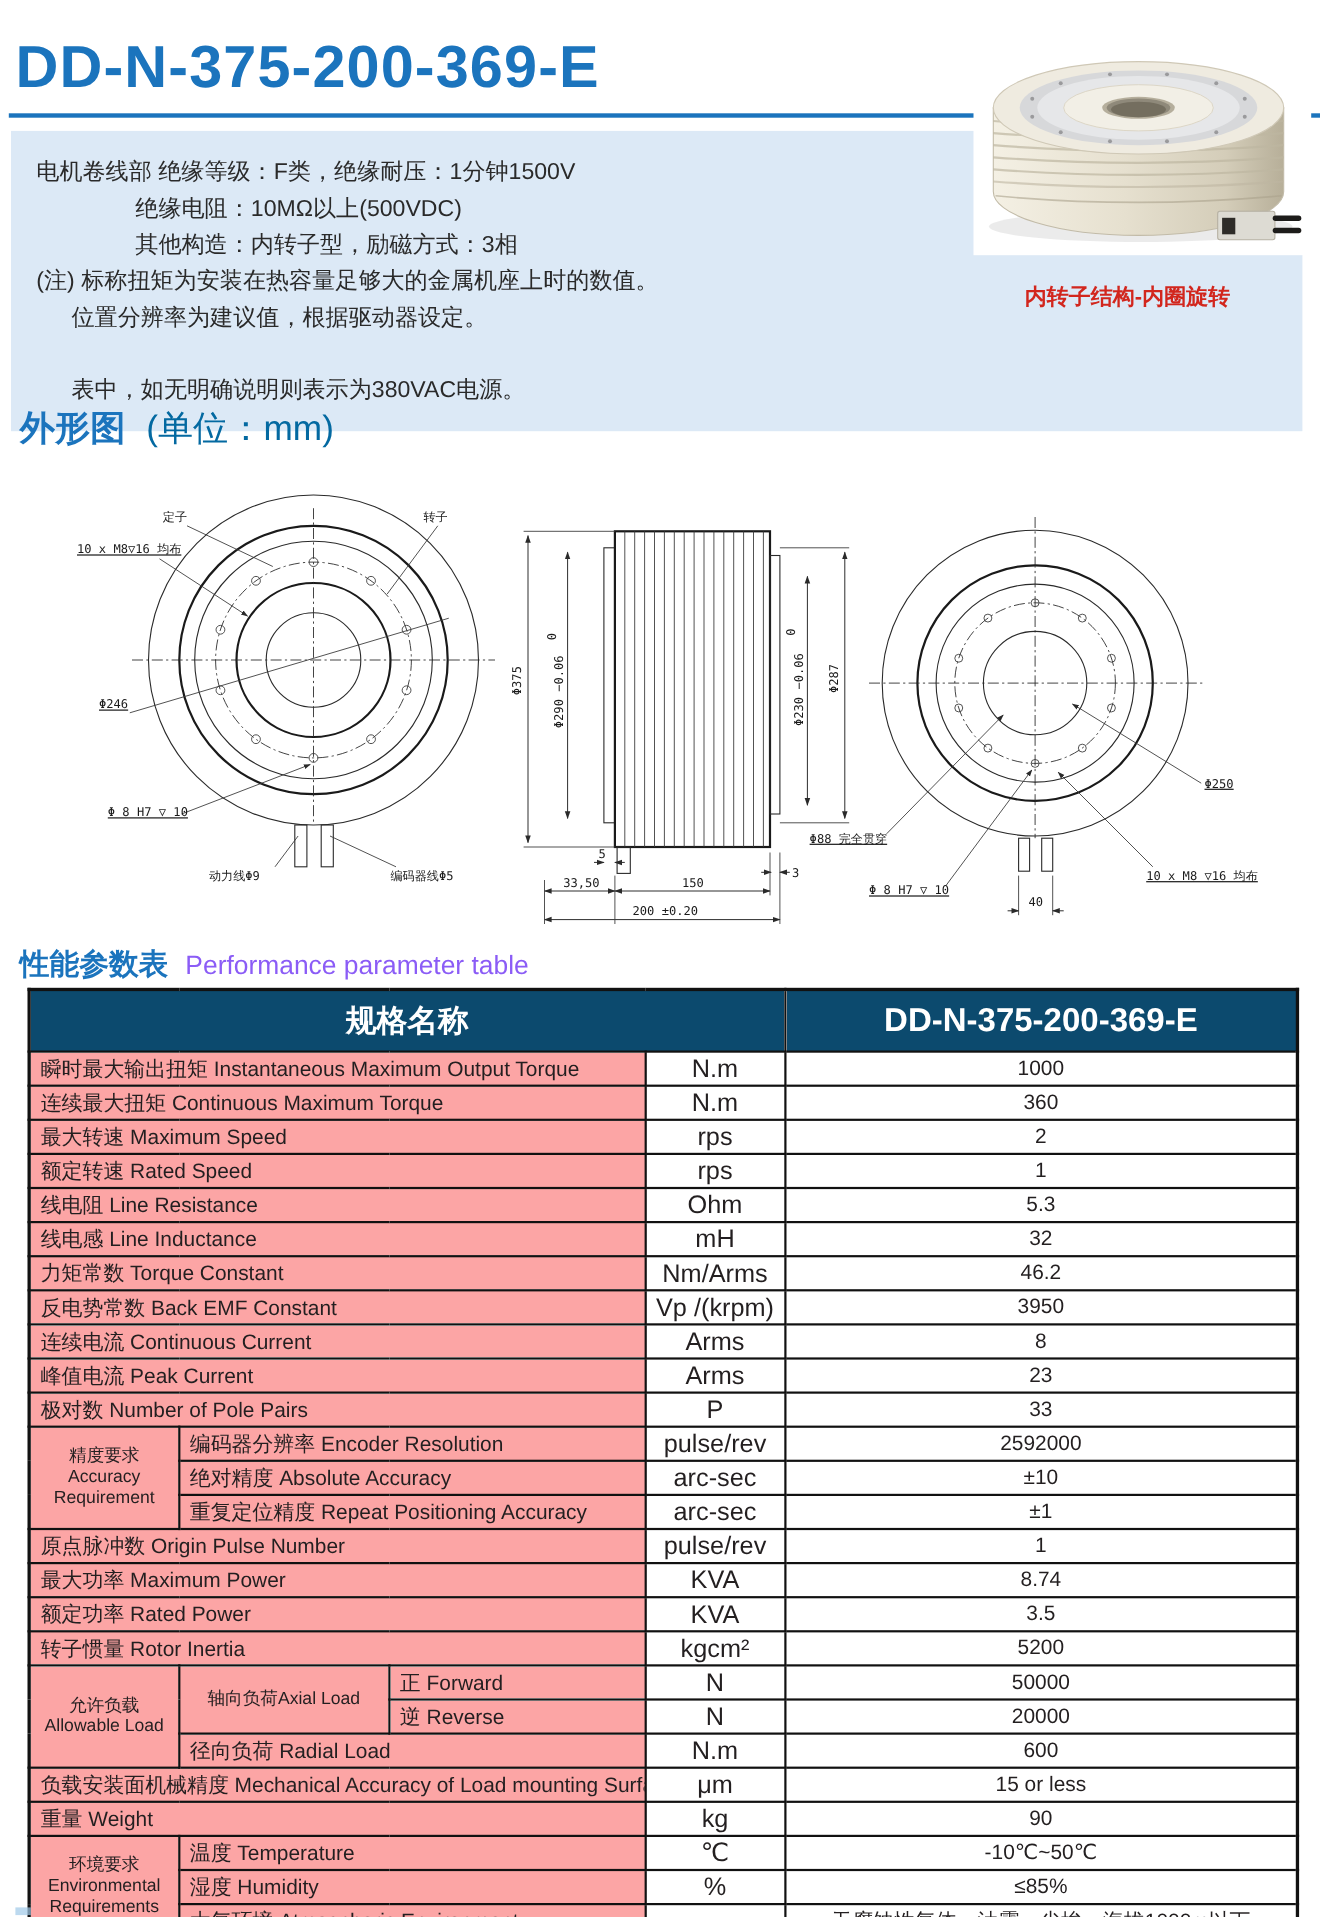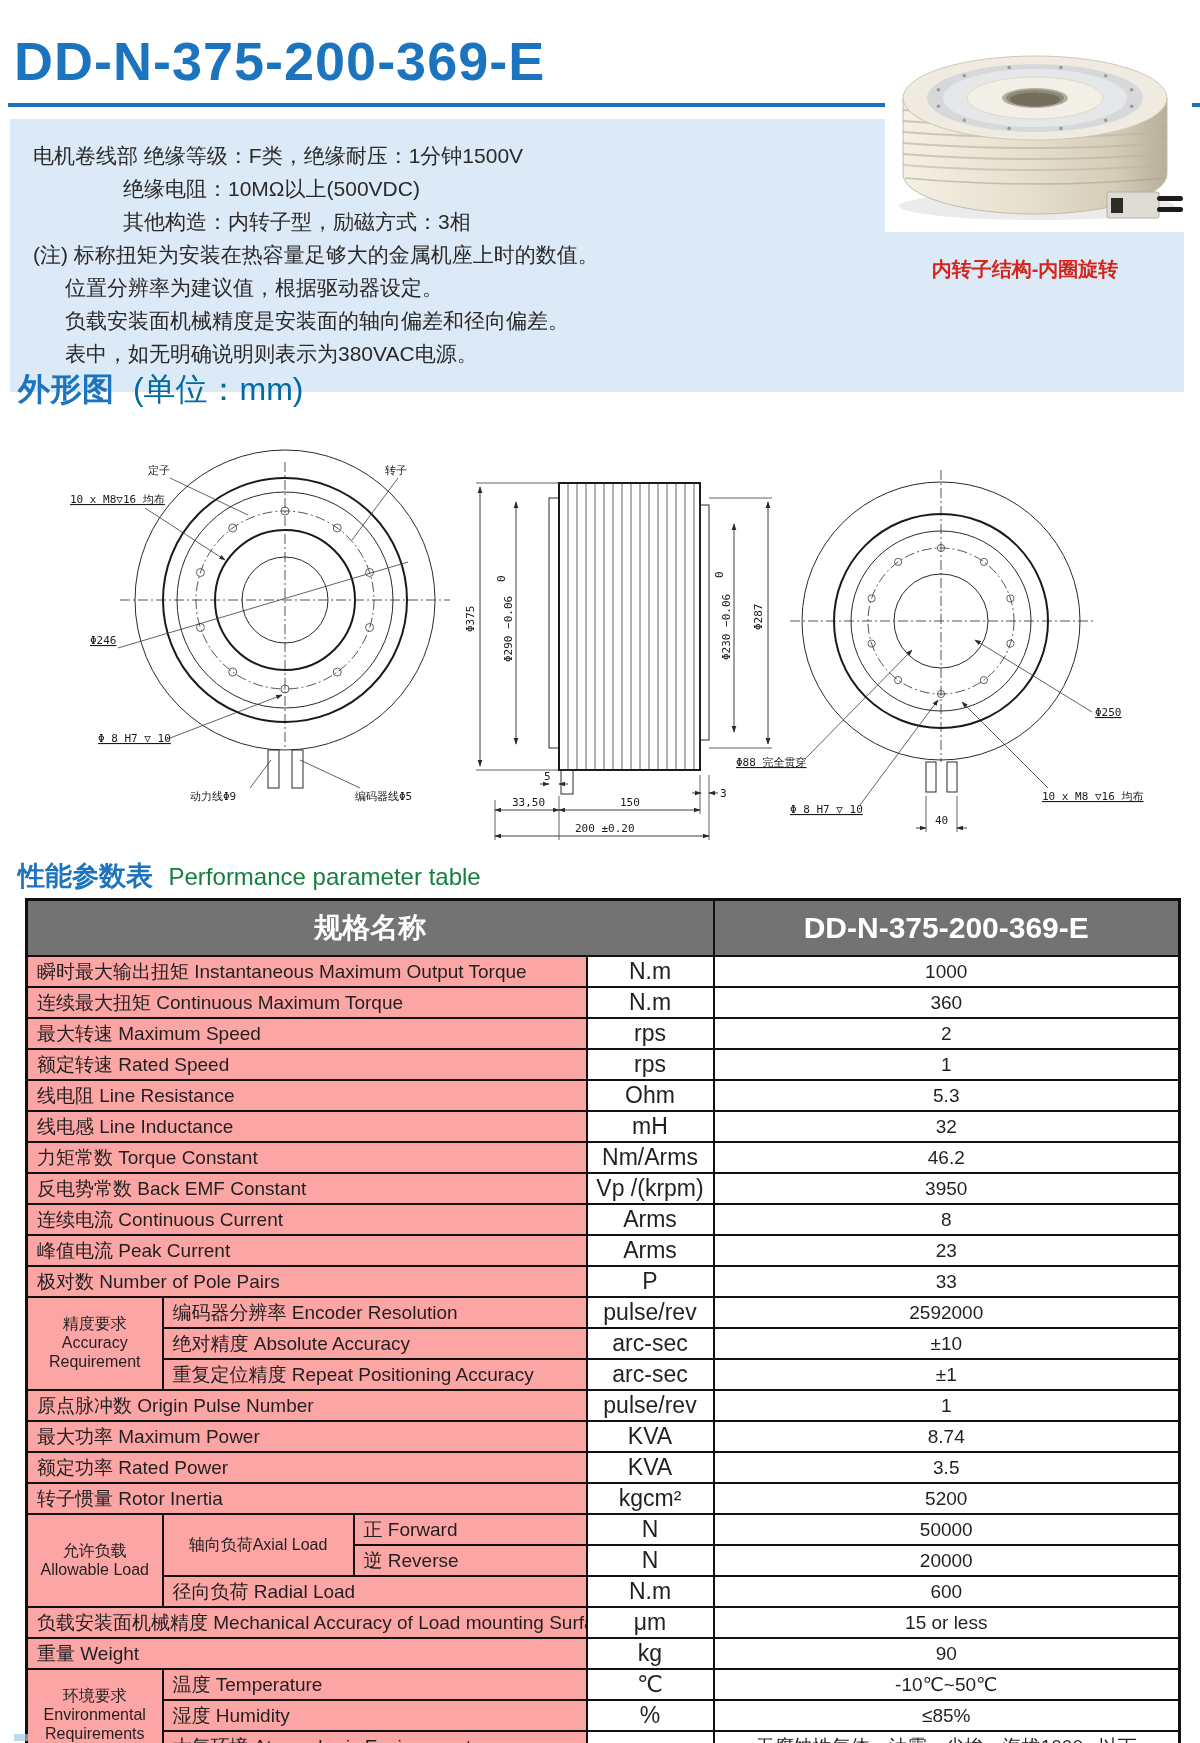--- a/index.html
+++ b/index.html
@@ -22,25 +22,25 @@
   .drawing{position:absolute;left:0;top:440px;}
   .drawing text{font-family:"DejaVu Sans Mono","DejaVu Sans",monospace;font-size:11px;fill:#1a1a1a;}
   .cadline{stroke:#2a2a2a;stroke-width:1;fill:none;}
   .cadbold{stroke:#1a1a1a;stroke-width:2;fill:none;}
   .cadthin{stroke:#3a3a3a;stroke-width:0.8;fill:none;}
   .cdash{stroke:#2a2a2a;stroke-width:0.8;fill:none;stroke-dasharray:10 3 2 3;}
   .dim{stroke:#2a2a2a;stroke-width:0.9;fill:none;}
   
   .perf-head{position:absolute;left:18px;top:858px;font-size:27px;}
   .perf-head .hd{color:#1b74bd;font-weight:bold;}
-  .perf-head .sub{color:#15803d;font-size:24px;margin-left:8px;margin-top:23px;}
+  .perf-head .sub{color:#8b5cf6;font-size:24px;margin-left:8px;margin-top:23px;}
   table.perf{position:absolute;left:25px;top:898px;width:1153px;border-collapse:collapse;
              table-layout:fixed;border:3px solid #111;}
   table.perf td,table.perf th{border:2px solid #111;overflow:hidden;}
-  th.h1,th.h2{background:#737373;color:#ffffff;height:52px;font-weight:bold;}
+  th.h1,th.h2{background:#0c4a6e;color:#ffffff;height:52px;font-weight:bold;}
   th.h1{font-size:28px;} th.h2{font-size:30px;}
   td.label,td.group,td.sub{background:#fca5a5;}
   td.label{font-size:19px;text-align:left;padding:0 0 0 9px;height:29px;white-space:nowrap;}
   td.group,td.sub{font-size:16px;text-align:center;white-space:pre-line;line-height:1.18;}
   td.unit{font-size:23px;text-align:center;background:#fff;}
   td.value{font-size:19px;text-align:center;background:#fff;}
   .artifact{position:absolute;left:14px;top:1734px;width:14px;height:7px;background:#9fc9e8;opacity:.7;}
 </style>
 </head>
 <body>
@@ -49,21 +49,20 @@
 
   <div class="title">DD-N-375-200-369-E</div>
   <div class="rule"></div>
 
   <div class="info-box"></div>
   <div class="info-line l1">电机卷线部   绝缘等级：F类，绝缘耐压：1分钟1500V</div>
   <div class="info-line l2">绝缘电阻：10MΩ以上(500VDC)</div>
   <div class="info-line l3">其他构造：内转子型，励磁方式：3相</div>
   <div class="info-line l4">(注) 标称扭矩为安装在热容量足够大的金属机座上时的数值。</div>
   <div class="info-line l5">位置分辨率为建议值，根据驱动器设定。</div>
-  <div class="info-line l6">负载安装面机械精度是安装面的轴向偏差和径向偏差。</div>
   <div class="info-line l7">表中，如无明确说明则表示为380VAC电源。</div>
 
   <div class="photo">
     <svg width="307" height="226" viewBox="0 0 307 226">
       <defs>
         <linearGradient id="gbody" x1="0" y1="0" x2="1" y2="0">
           <stop offset="0" stop-color="#f4f0e4"></stop>
             <stop offset="0.45" stop-color="#e6e0cf"></stop>
           <stop offset="0.8" stop-color="#d4cdb9"></stop>
             <stop offset="1" stop-color="#b7af99"></stop>

